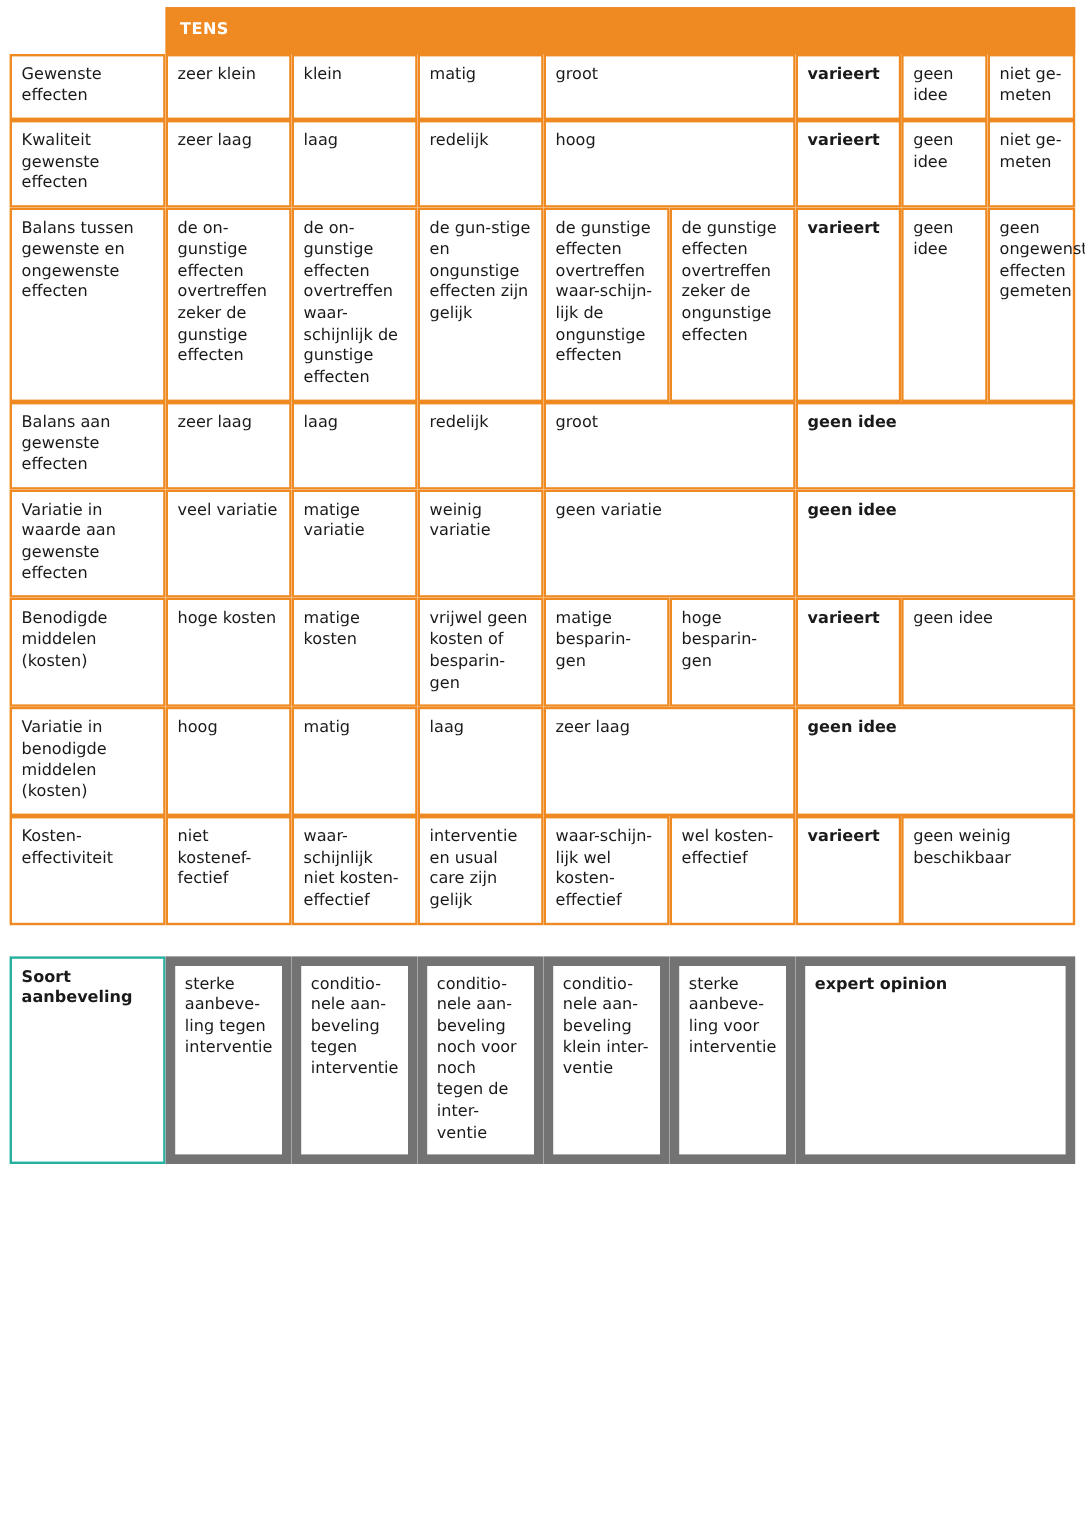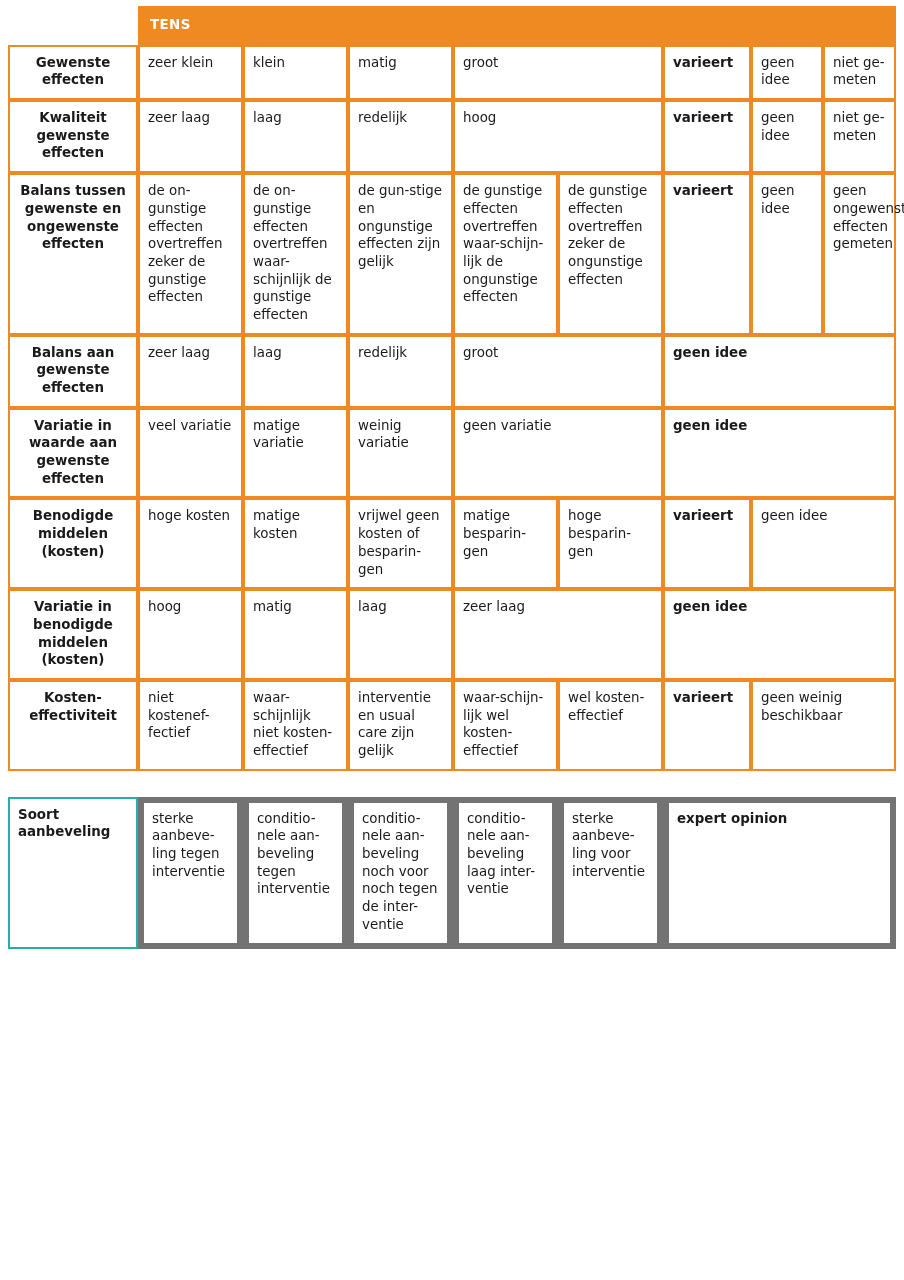--- a/index.html
+++ b/index.html
@@ -53,27 +53,26 @@
     font-weight: bold;
     font-size: 14.5px;
     letter-spacing: .4px;
     padding: 8px 10px 9px 10px !important;
     height: 32px;
   }
 
   
   td.rowlabel {
     background: #f6c695;
-    font-weight: bold;
+    font-weight: normal;
     color: #1a1a1a;
     font-size: 13.6px;
     line-height: 1.34;
     width: 130px;
     padding: 7px 7px 9px 9px;
-    text-align: center;
   }
 
   
   td.tint { background: #fbe0c6; }
   td.plain { background: #ffffff; }
 
   
   td.sep-left { border-left: 3px solid #ef8a22; font-weight: bold; }
 
   
@@ -81,21 +80,21 @@
 
   
   table.rec {
     border-collapse: separate;
     border-spacing: 0;
     table-layout: fixed;
     width: 888px;
   }
   table.rec td {
     vertical-align: top;
-    border: 6px solid #737373;
+    border: 8px solid #737373;
     padding: 7px 8px 9px 8px;
     font-size: 13.4px;
     line-height: 1.32;
     color: #1a1a1a;
     background: #ffffff;
     box-sizing: border-box;
   }
   td.reclabel {
     background: #25b0a0;
     color: #1a2a2a;
@@ -228,20 +227,20 @@
       <col style="width:105px">
       <col style="width:105px">
       <col style="width:233px">
     </colgroup>
     <tbody>
         <tr>
       <td class="reclabel">Soort aanbeveling</td>
       <td class="plain">sterke aanbeve-ling tegen interventie</td>
       <td class="tint">conditio-nele aan-beveling tegen interventie</td>
       <td class="plain">conditio-nele aan-beveling noch voor noch tegen de inter-ventie</td>
-      <td class="plain">conditio-nele aan-beveling laag inter-ventie</td>
+      <td class="plain">conditio-nele aan-beveling klein inter-ventie</td>
       <td class="plain">sterke aanbeve-ling voor interventie</td>
       <td class="plain sep-left">expert opinion</td>
     </tr>
   </tbody>
     </table>
 
 </div>
 
 </body></html>

